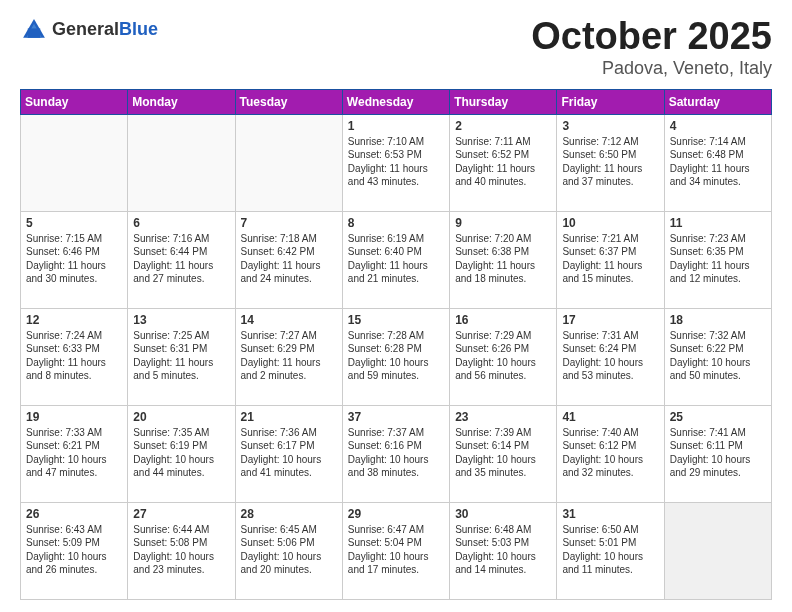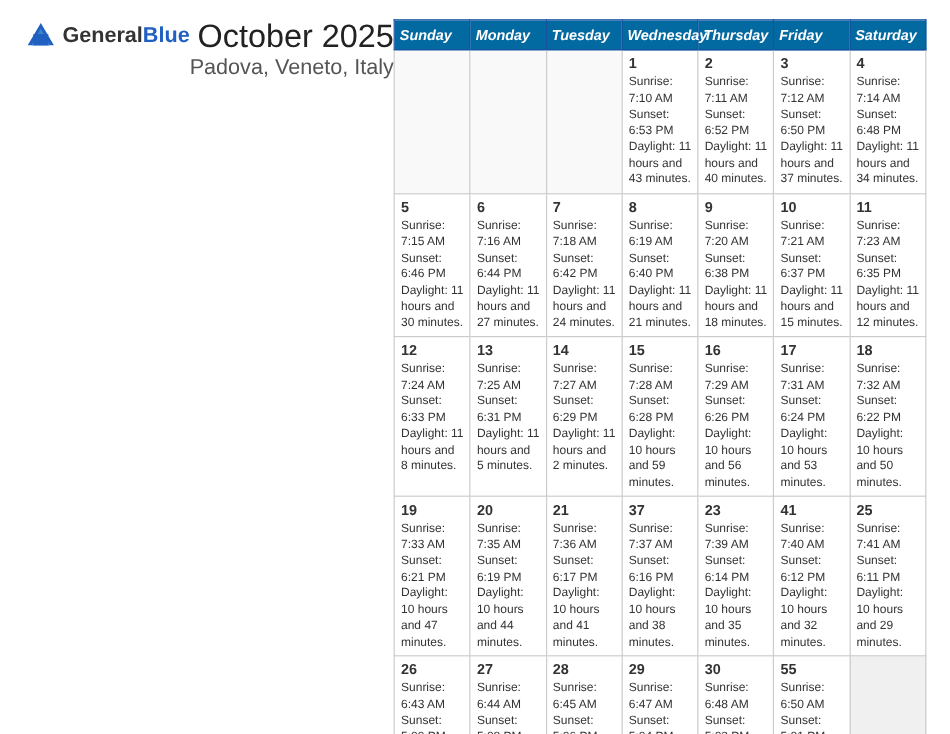--- a/index.html
+++ b/index.html
@@ -8,21 +8,21 @@
       background: #fff;
       width: 792px;
       height: 612px;
       overflow: hidden;
     }
     .page {
       width: 792px;
       height: 612px;
       padding: 16px 20px 12px 20px;
       display: flex;
-      flex-direction: row;
+      flex-direction: column;
     }
     .header {
       display: flex;
       justify-content: space-between;
       align-items: flex-start;
       margin-bottom: 10px;
     }
     .logo {
       display: flex;
       align-items: center;
@@ -36,45 +36,44 @@
     .logo-text span.general { color: #333; }
     .logo-text span.blue { color: #2060c0; }
     .logo-icon {
       width: 28px;
       height: 28px;
     }
     .title-block {
       text-align: right;
     }
     .month-title {
-      font-size: 27px;
-      font-weight: normal;
+      font-size: 38px;
+      font-weight: bold;
       color: #222;
       line-height: 1.1;
     }
     .subtitle {
       font-size: 18px;
       color: #555;
     }
     .calendar {
       flex: 1;
       border: 1px solid #ccc;
       border-collapse: collapse;
       width: 100%;
       table-layout: fixed;
     }
     .calendar th {
-      background: #0369a1;
+      background: #a21caf;
       color: #fff;
       font-size: 12px;
       font-weight: bold;
       padding: 5px 4px;
       text-align: left;
       border: 1px solid #1a50a0;
-      font-style: italic;
     }
     .calendar td {
       vertical-align: top;
       border: 1px solid #ccc;
       padding: 4px 5px;
       font-size: 10px;
       color: #333;
       width: calc(100% / 7);
       height: 88px;
     }
@@ -345,21 +344,21 @@
 and 17 minutes.</div>
           </td>
           <td>
             <div class="day-num">30</div>
             <div class="day-info">Sunrise: 6:48 AM
 Sunset: 5:03 PM
 Daylight: 10 hours
 and 14 minutes.</div>
           </td>
           <td>
-            <div class="day-num">55</div>
+            <div class="day-num">31</div>
             <div class="day-info">Sunrise: 6:50 AM
 Sunset: 5:01 PM
 Daylight: 10 hours
 and 11 minutes.</div>
           </td>
           <td class="shaded"></td>
         </tr>
       </tbody>
   </table>
 </div>

